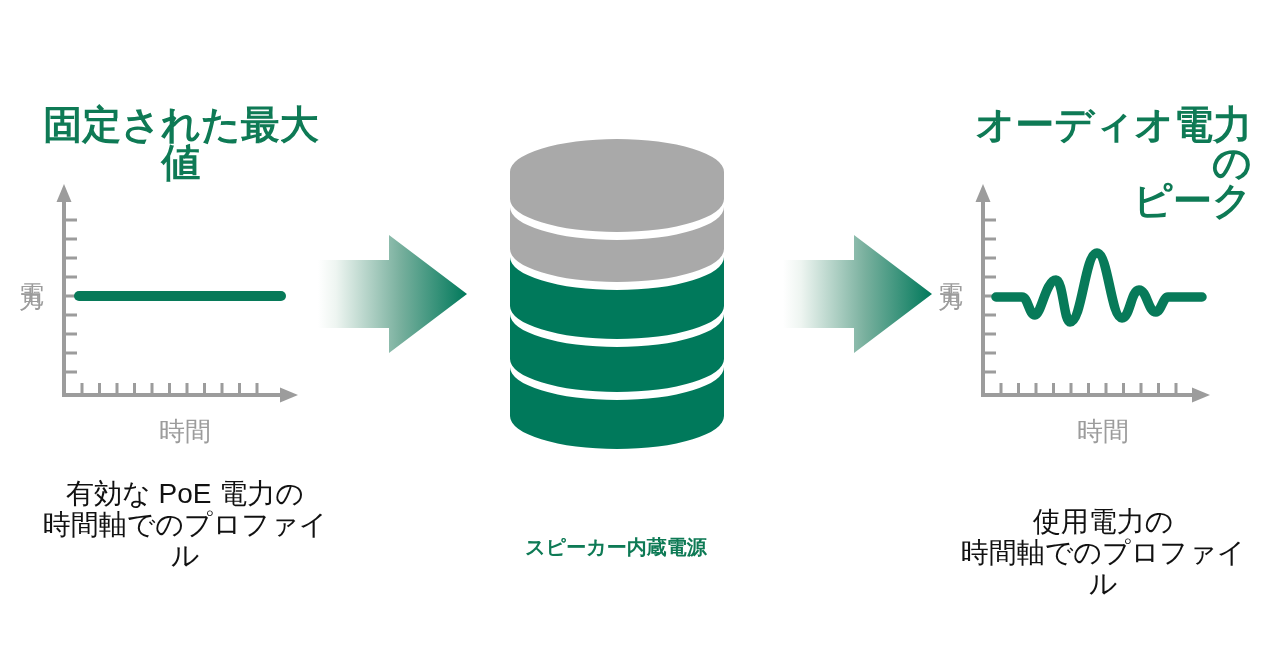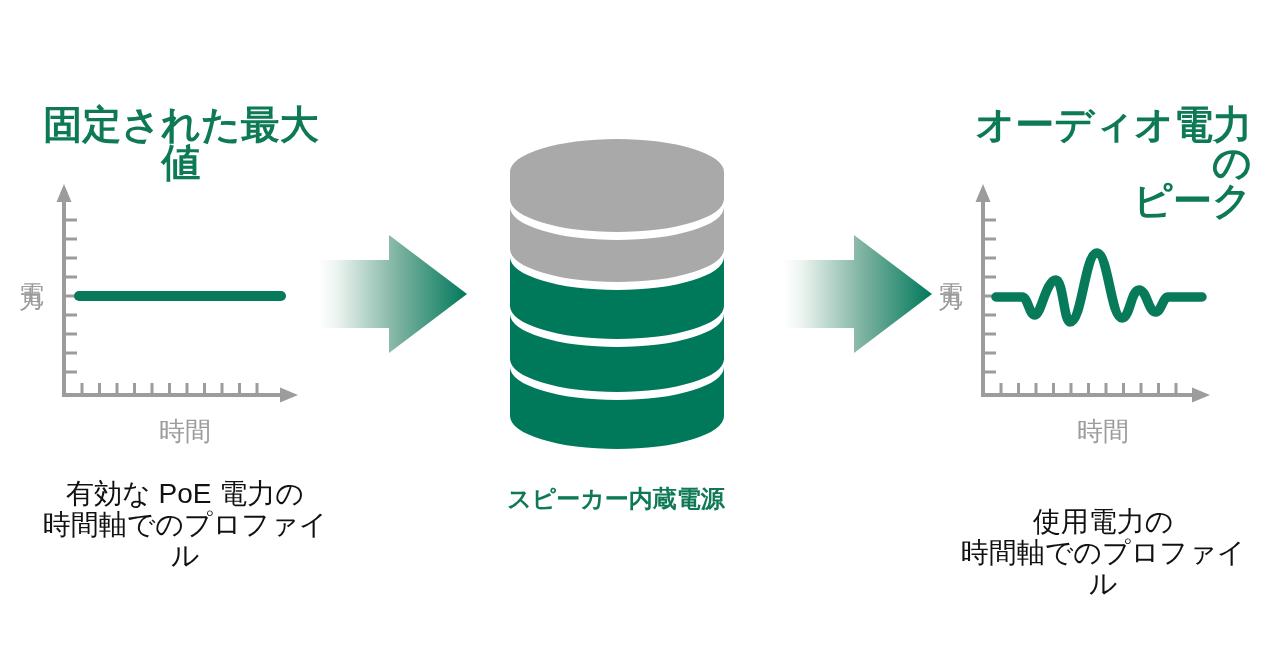--- a/index.html
+++ b/index.html
@@ -5,21 +5,21 @@
   html,body{margin:0;padding:0;}
   body{
     width:1280px;height:662px;position:relative;background:#ffffff;
     font-family:"Liberation Sans","DejaVu Sans",sans-serif;
     overflow:hidden;
   }
   #diagram{position:absolute;left:0;top:0;}
   .txt{position:absolute;text-align:center;white-space:pre-line;}
   .title{color:#0e7a55;font-weight:bold;font-size:39px;line-height:38px;}
   .caption-black{color:#111111;font-size:28px;line-height:31px;}
-  .caption-green{color:#0e7a55;font-weight:bold;font-size:24px;line-height:36px;}
+  .caption-green{color:#0e7a55;font-weight:bold;font-size:20px;line-height:36px;margin-top:48px;}
   .axis-y-label{color:#9c9c9c;font-size:25px;writing-mode:vertical-rl;letter-spacing:3px;text-align:left;}
   .axis-x-label{color:#9c9c9c;font-size:26px;}
 </style>
 </head>
 <body>
 
 <svg id="diagram" width="1280" height="662" viewBox="0 0 1280 662">
   <defs>
     <linearGradient id="arrowGrad" x1="0" y1="0" x2="1" y2="0">
       <stop offset="0" stop-color="#ffffff"></stop>

